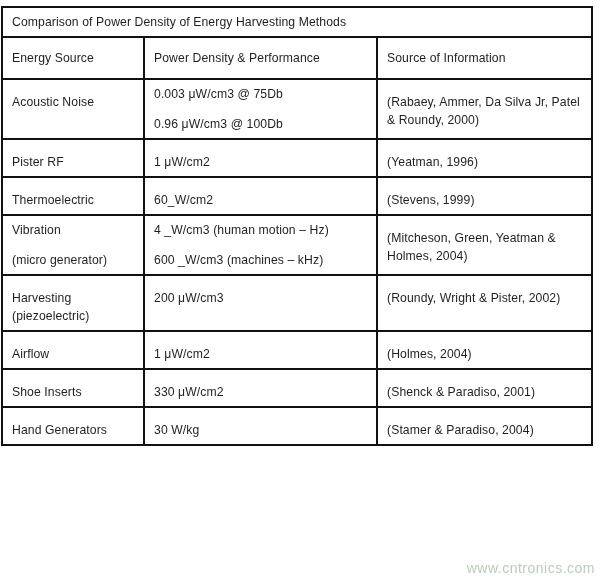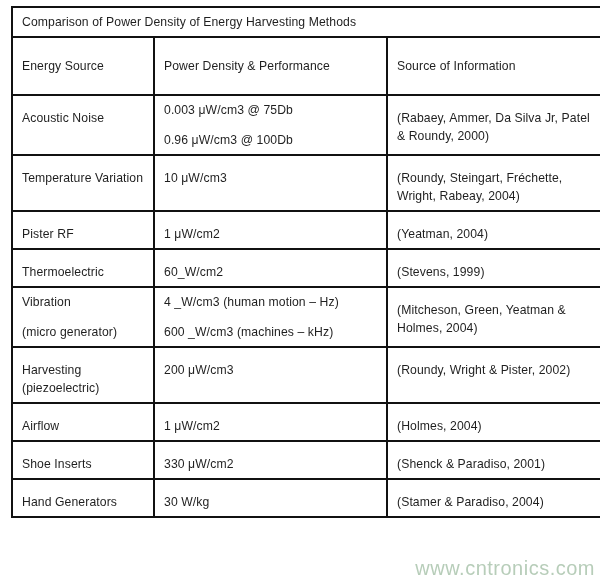--- a/index.html
+++ b/index.html
@@ -17,21 +17,21 @@
     width: 600px;
     height: 583px;
     background: var(--bg-color);
     font-family: "Liberation Sans", "DejaVu Sans", sans-serif;
     color: var(--text-color);
     position: relative;
     overflow: hidden;
   }
   .page {
     position: absolute;
-    left: 11px;
+    left: 1px;
     top: 6px;
     width: 590px;
   }
   table.harvest-table {
     width: 590px;
     table-layout: fixed;
     border-collapse: collapse;
     font-size: 12.2px;
     line-height: 18px;
     letter-spacing: 0.1px;
@@ -40,30 +40,30 @@
     border: 2px solid var(--border-color);
     vertical-align: top;
     padding: 5px 9px;
     text-align: left;
     font-weight: 400;
   }
   td.title-cell {
     padding: 4px 9px;
   }
   tr.header-row th {
-    padding: 19px 9px;
+    padding: 11px 9px;
     border-radius: 10px;
   }
   td p, th p { margin: 0 0 12px 0; white-space: pre-line; }
   td p:last-child, th p:last-child { margin-bottom: 0; margin-top: 8px; }
   .watermark {
     position: absolute;
     right: 5px;
     top: 558px;
-    font-size: 20px;
+    font-size: 14px;
     line-height: 20px;
     color: var(--watermark-color);
     letter-spacing: 0.5px;
     white-space: nowrap;
   }
 </style>
 </head>
 <body>
 
 <div class="page">
@@ -91,38 +91,27 @@
           <td>
             <p>0.003 μW/cm3 @ 75Db</p>
             <p>0.96 μW/cm3 @ 100Db</p>
           </td>
           <td>
             <p>(Rabaey, Ammer, Da Silva Jr, Patel &amp; Roundy, 2000)</p>
           </td>
         </tr>
         <tr>
           <td>
-            <p>Temperature Variation</p>
-          </td>
-          <td>
-            <p>10 μW/cm3</p>
-          </td>
-          <td>
-            <p>(Roundy, Steingart, Fréchette, Wright, Rabeay, 2004)</p>
-          </td>
-        </tr>
-        <tr>
-          <td>
             <p>Pister RF</p>
           </td>
           <td>
             <p>1 μW/cm2</p>
           </td>
           <td>
-            <p>(Yeatman, 2004)</p>
+            <p>(Yeatman, 1996)</p>
           </td>
         </tr>
         <tr>
           <td>
             <p>Thermoelectric</p>
           </td>
           <td>
             <p>60_W/cm2</p>
           </td>
           <td>

